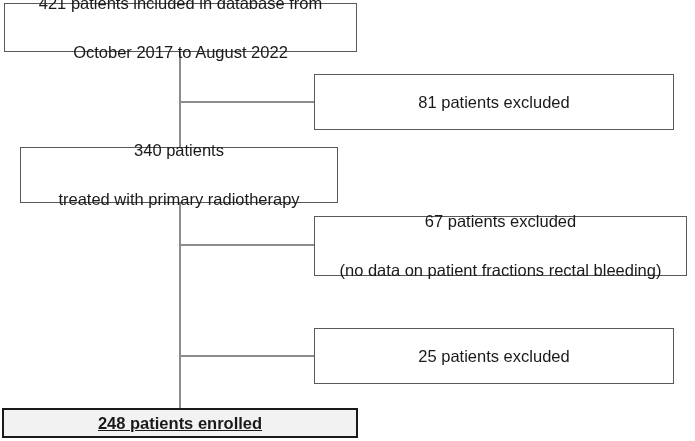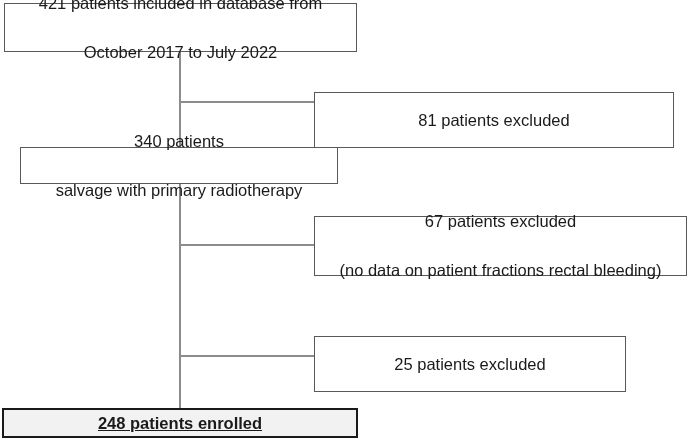--- a/index.html
+++ b/index.html
@@ -57,40 +57,38 @@
     left: 4px;
     top: 3px;
     width: 353px;
     height: 49px;
   }
   .node-excluded-psa {
     left: 314px;
     top: 74px;
     width: 360px;
     height: 56px;
-    margin-top: 18px;
   }
   .node-primary-rt {
     left: 20px;
     top: 147px;
     width: 318px;
-    height: 37px;
+    height: 56px;
   }
   .node-excluded-no-data {
     left: 314px;
     top: 216px;
     width: 373px;
     height: 60px;
   }
   .node-excluded-dose {
     left: 314px;
     top: 328px;
-    width: 312px;
+    width: 360px;
     height: 56px;
-    margin-top: 8px;
   }
   .node-enrolled {
     left: 2px;
     top: 408px;
     width: 356px;
     height: 30px;
     border: 2.5px solid #1a1a1a;
     background: #f2f2f2;
     font-weight: bold;
     text-decoration: underline;
@@ -101,30 +99,30 @@
 
 <div class="canvas">
 
   <div class="connector v-line"></div>
   <div class="connector h-line h-line-1"></div>
   <div class="connector h-line h-line-2"></div>
   <div class="connector h-line h-line-3"></div>
 
   <div class="node node-included">
     <span>421 patients included in database from</span>
-    <span>October 2017 to July 2022</span>
+    <span>October 2017 to August 2022</span>
   </div>
 
   <div class="node node-excluded-psa">
     <span>81 patients excluded</span>
   </div>
 
   <div class="node node-primary-rt">
     <span>340 patients</span>
-    <span>salvage with primary radiotherapy</span>
+    <span>treated with primary radiotherapy</span>
   </div>
 
   <div class="node node-excluded-no-data">
     <span>67 patients excluded</span>
     <span>(no data on patient fractions rectal bleeding)</span>
   </div>
 
   <div class="node node-excluded-dose">
     <span>25 patients excluded</span>
   </div>

